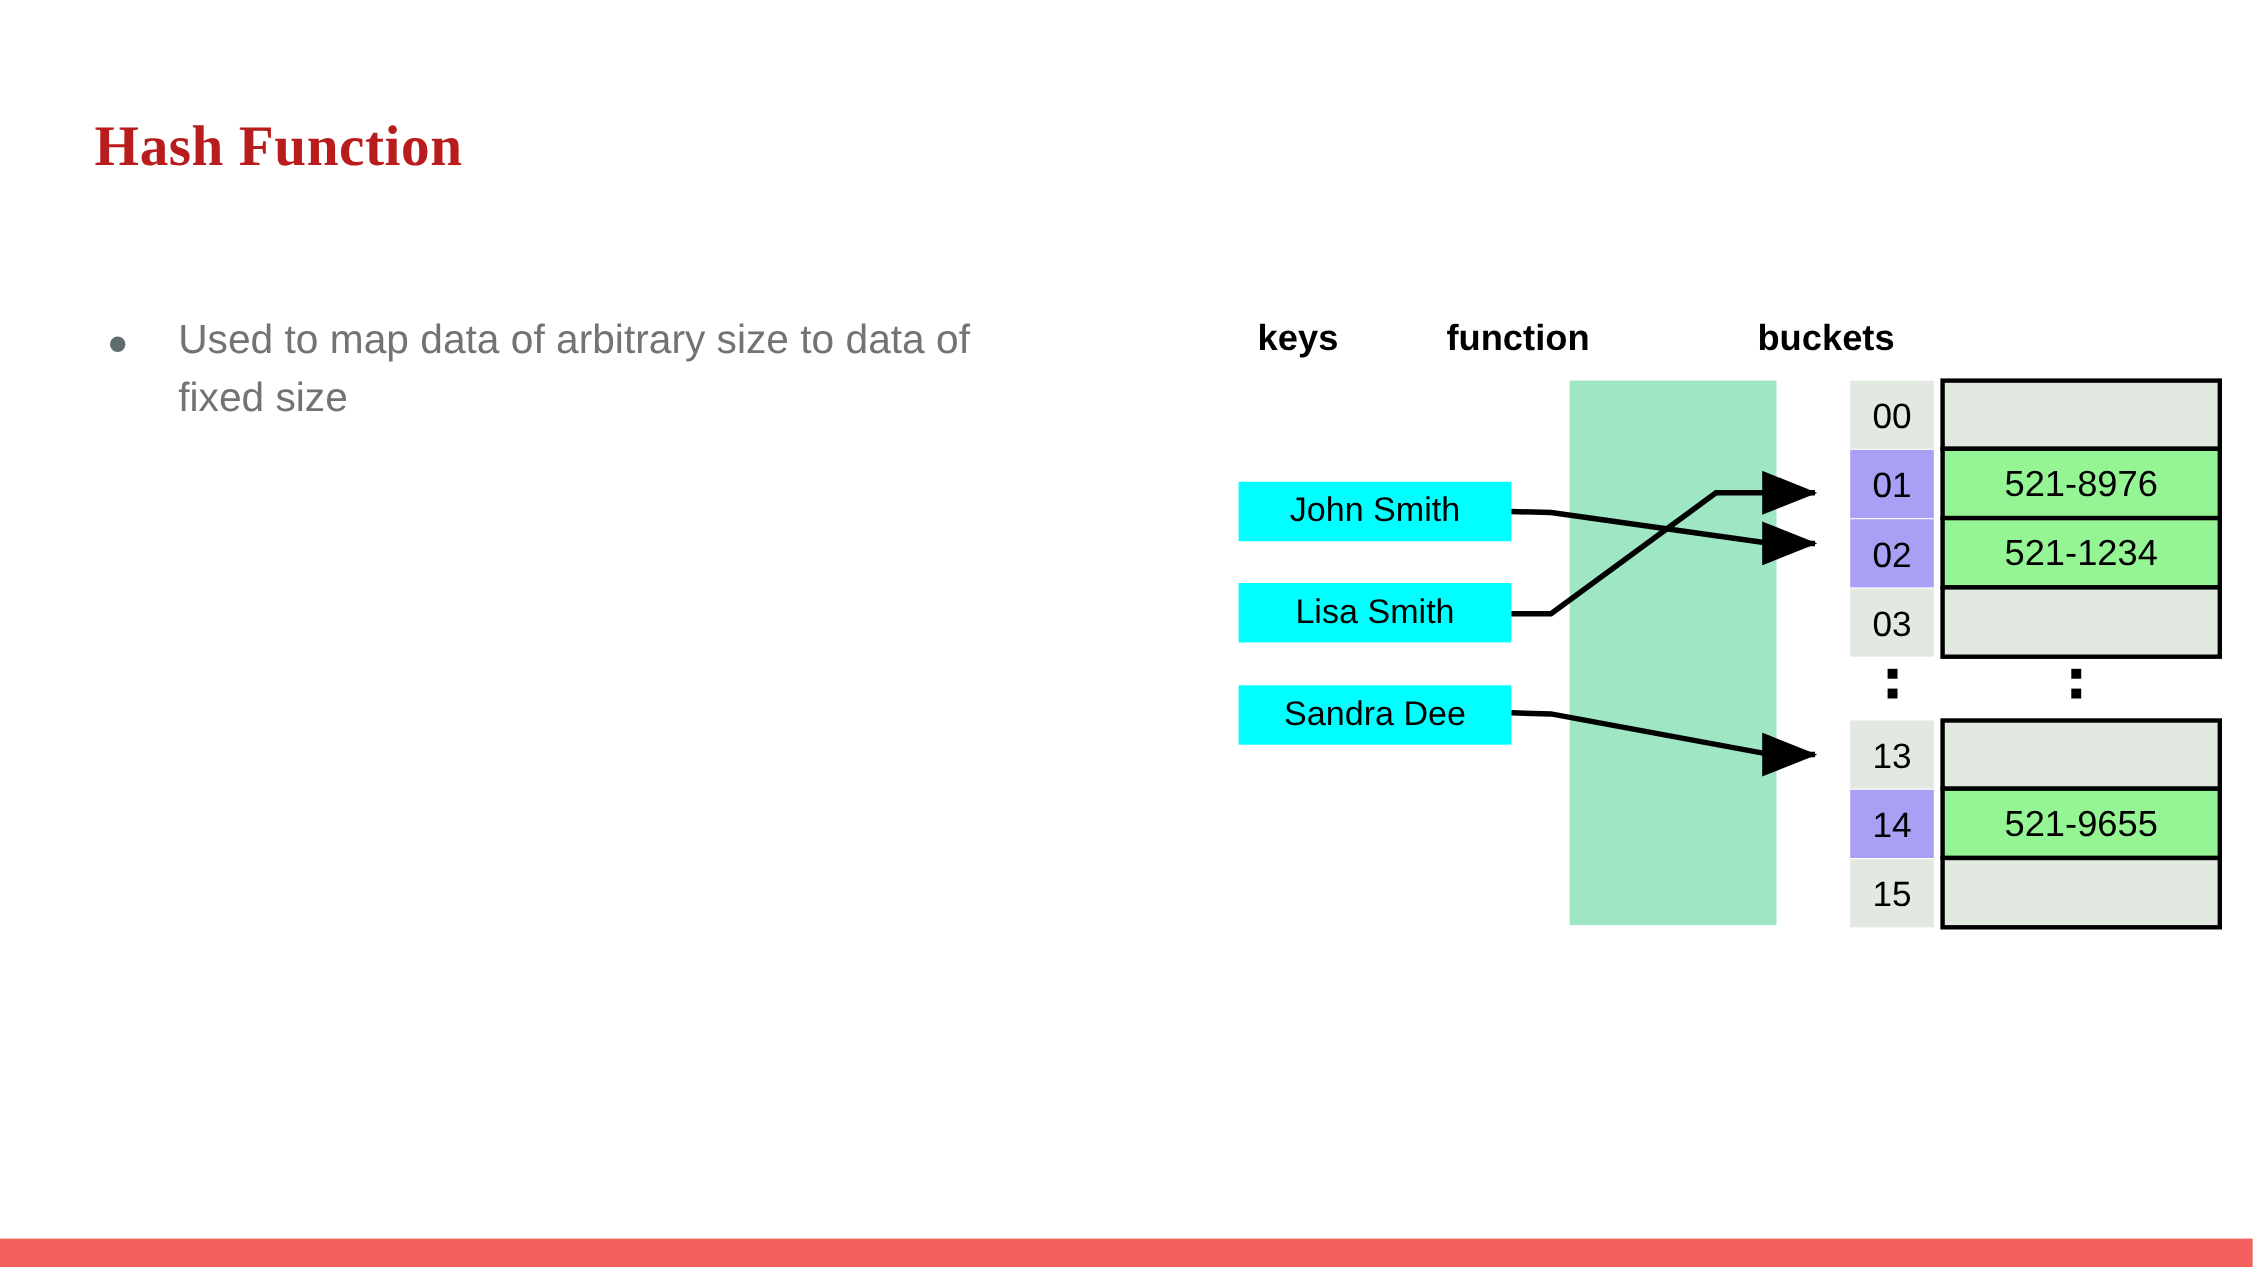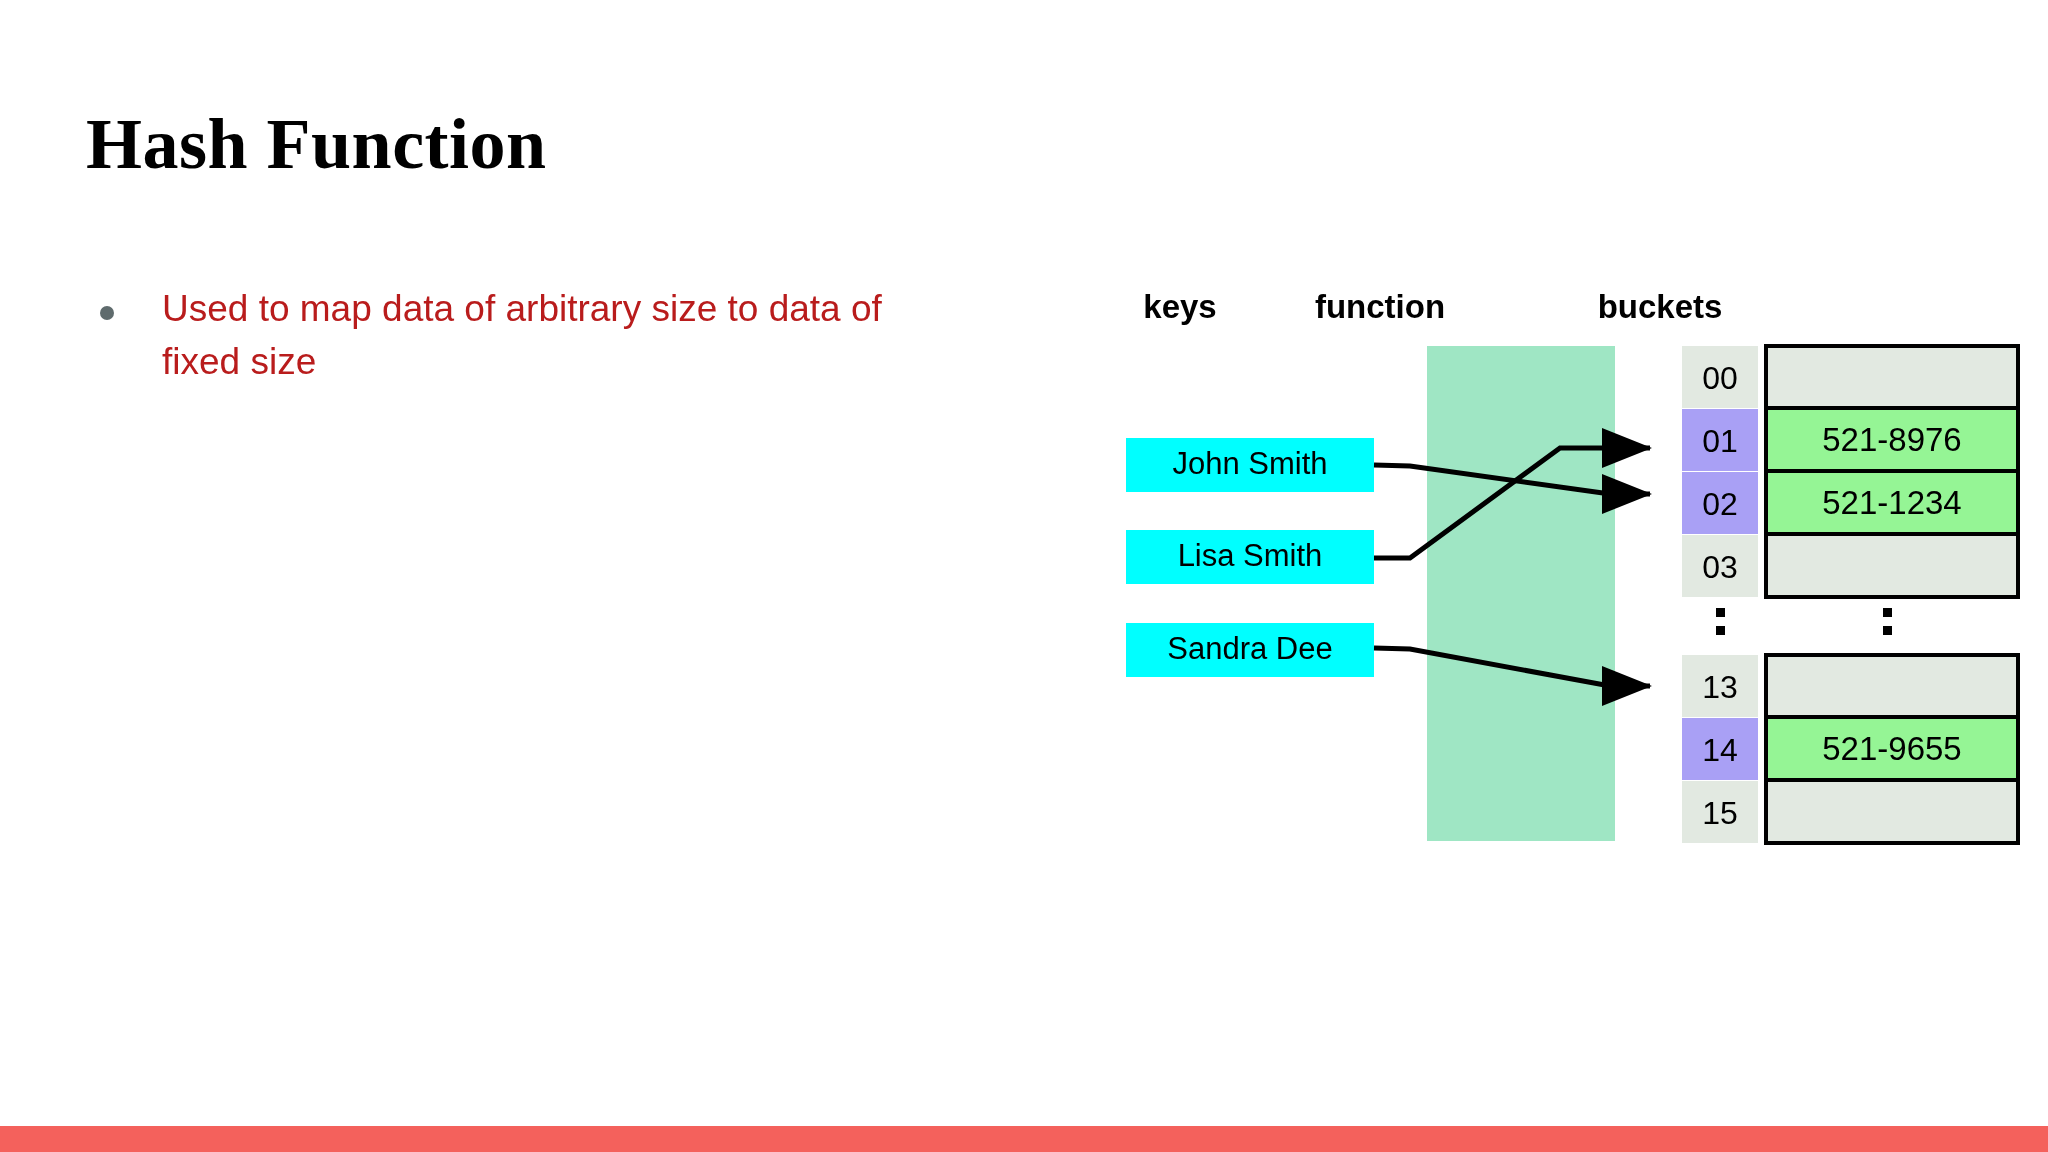--- a/index.html
+++ b/index.html
@@ -15,23 +15,23 @@
     font-family: "Liberation Sans", sans-serif;
   }
 
   
   #slide-title {
     position: absolute;
     left: 86px;
     top: 108px;
     font-family: "Liberation Serif", serif;
     font-weight: bold;
-    font-size: 72px;
+    font-size: 52px;
     line-height: 1.0;
-    color: #000000;
+    color: #b91c1c;
     letter-spacing: 0.5px;
     white-space: nowrap;
   }
 
   
   #bullet-list {
     position: absolute;
     left: 100px;
     top: 282px;
     width: 880px;
@@ -52,21 +52,21 @@
   }
   .bullet-dot span {
     display: inline-block;
     width: 14px;
     height: 14px;
     border-radius: 50%;
     background: #5f6b6d;
   }
   .bullet-text {
     flex: 1 1 auto;
-    color: #b91c1c;
+    color: #737373;
     font-size: 37px;
     line-height: 1.44;
     font-family: "Liberation Sans", sans-serif;
     max-width: 760px;
   }
 
   
   #hash-diagram {
     position: absolute;
     left: 1090px;

